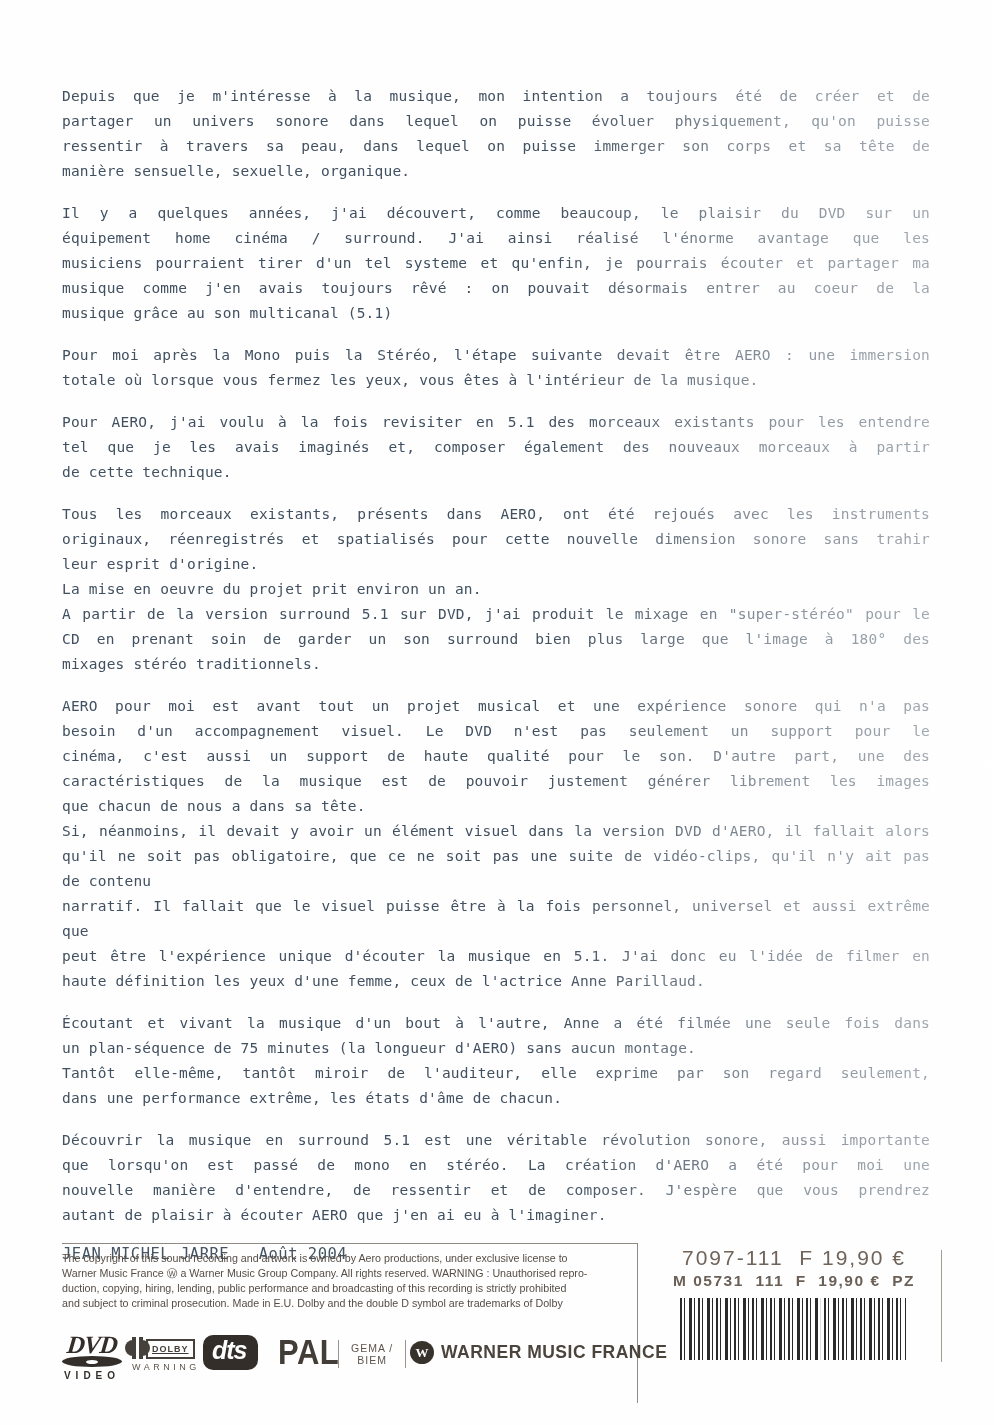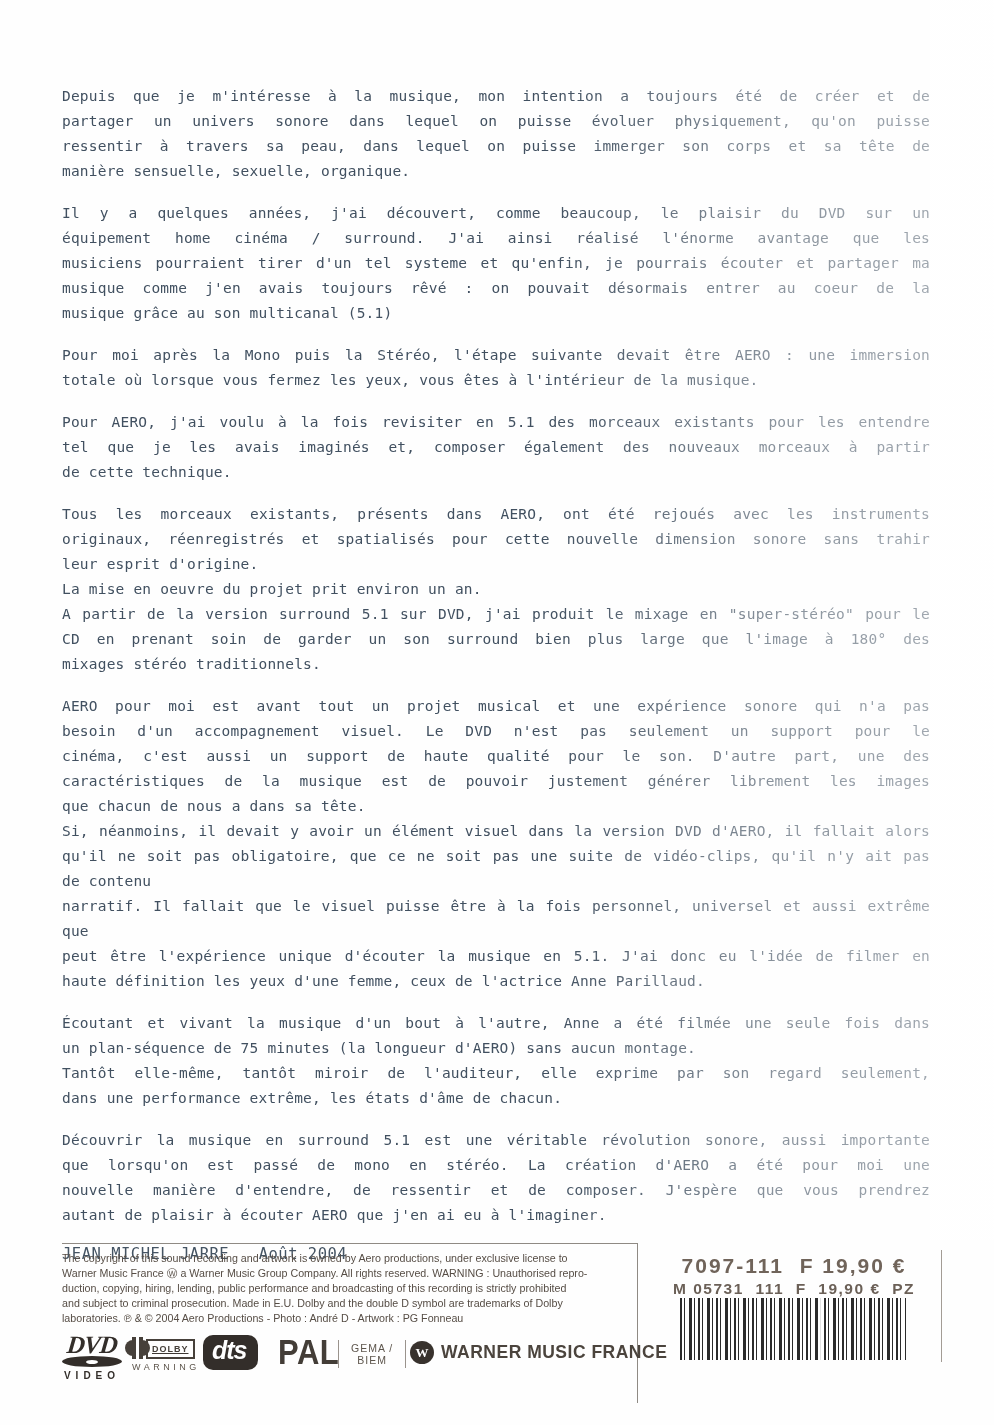--- a/index.html
+++ b/index.html
@@ -19,21 +19,21 @@
                  rgba(255,255,255,0.38) 78%,rgba(255,255,255,0.55) 100%);}
   
   .rule-h{position:absolute;left:62px;top:1243px;width:575px;height:1px;background:#8f8a84;}
   .rule-v1{position:absolute;left:637px;top:1243px;width:1px;height:160px;background:#8f8a84;}
   .rule-v2{position:absolute;left:941px;top:1250px;width:1px;height:112px;background:#a39c95;}
   
   .copyright{position:absolute;left:62px;top:1251px;width:578px;}
   .cln{font-size:10.7px;line-height:15px;color:#564d45;white-space:nowrap;}
   
   .pricebox{position:absolute;left:650px;top:1246px;width:288px;text-align:center;}
-  .price1{font-size:21px;font-weight:bold;color:#70645a;letter-spacing:2px;white-space:pre;margin-top:8px;}
+  .price1{font-size:21px;font-weight:normal;color:#70645a;letter-spacing:2px;white-space:pre;}
   .price2{font-size:15.5px;font-weight:bold;color:#6b6057;letter-spacing:1.5px;white-space:pre;margin-top:2px;}
   .barcode{position:absolute;left:680px;top:1298px;width:226px;height:62px;background:
      repeating-linear-gradient(90deg,#2b2b2b 0 2px,#fff 2px 4px,#2b2b2b 4px 5px,#fff 5px 9px,
        #2b2b2b 9px 12px,#fff 12px 14px,#2b2b2b 14px 15px,#fff 15px 18px);}
   .barcode-gap{position:absolute;left:818px;top:1298px;width:6px;height:62px;background:#fff;opacity:0.85;}
   
   .logo{position:absolute;color:#3e3833;}
   .logo-dvd{left:60px;top:1334px;width:64px;text-align:center;}
   .dvd-word{font-family:"Liberation Serif",serif;font-style:italic;font-weight:900;font-size:25px;
             letter-spacing:-1px;color:#332e2a;transform:skewX(-6deg);line-height:22px;}
@@ -135,21 +135,20 @@
   <div class="rule-h"></div>
   <div class="rule-v1"></div>
   <div class="rule-v2"></div>
 
   <div class="copyright">
 
   <div class="cln">The copyright of this sound recording and artwork is owned by Aero productions, under exclusive license to</div>
       <div class="cln">Warner Music France Ⓦ a Warner Music Group Company. All rights reserved. WARNING : Unauthorised repro-</div>
       <div class="cln">duction, copying, hiring, lending, public performance and broadcasting of this recording is strictly prohibited</div>
       <div class="cln">and subject to criminal prosecution. Made in E.U. Dolby and the double D symbol are trademarks of Dolby</div>
-      <div class="cln">laboratories. ℗ &amp; © 2004 Aero Productions - Photo : André D - Artwork : PG Fonneau</div>
     </div>
 
   <div class="pricebox">
     <div class="price1">7097-111  F 19,90 €</div>
     <div class="price2">M 05731  111  F  19,90 €  PZ</div>
   </div>
   <div class="barcode"></div>
   <div class="barcode-gap"></div>
 
   <div class="logo logo-dvd">

